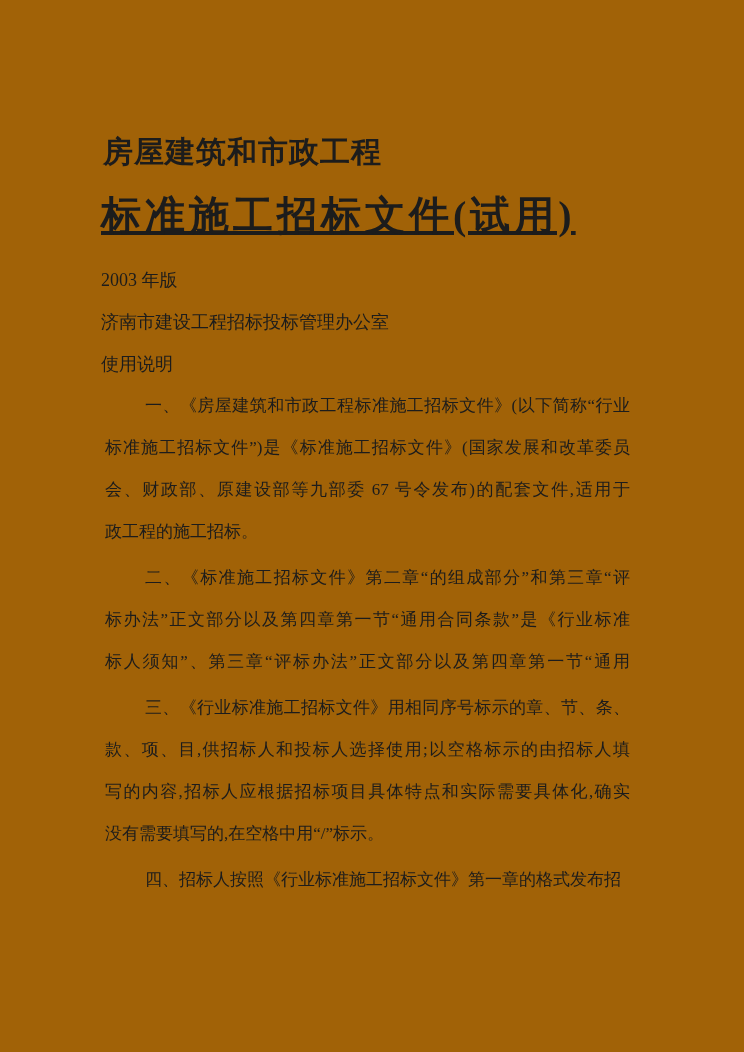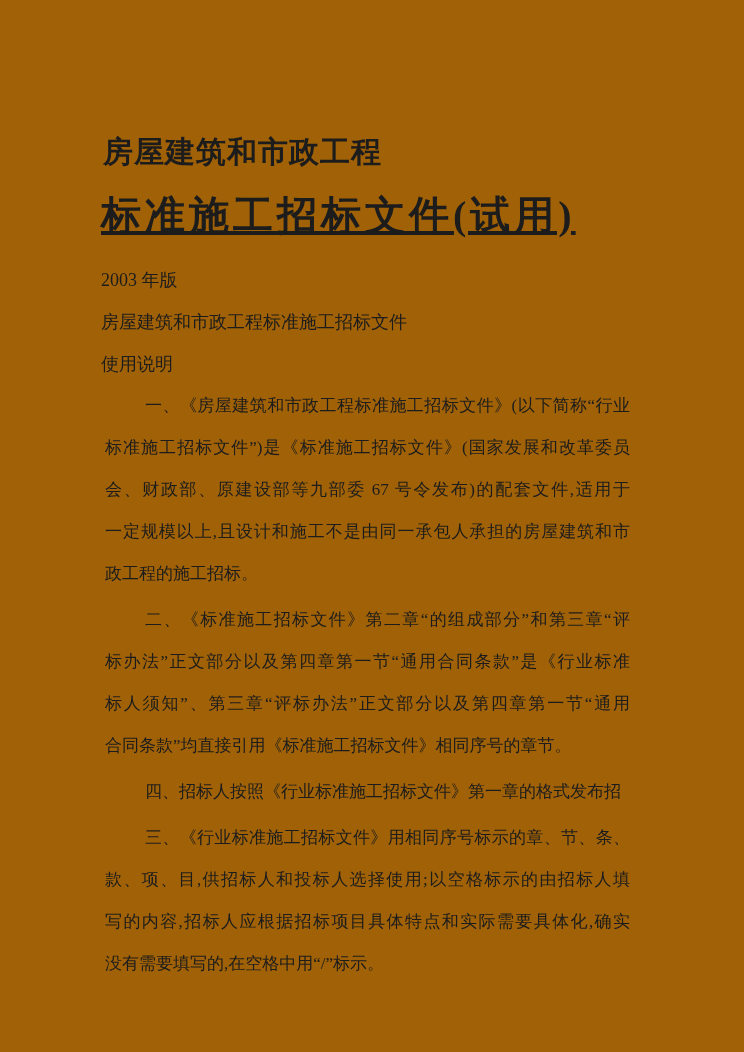--- a/index.html
+++ b/index.html
@@ -78,46 +78,44 @@
 <body>
 
 <div class="page">
 
   <h1 class="title1">房屋建筑和市政工程</h1>
 
   <h2 class="title2">标准施工招标文件(试用)</h2>
 
   <div class="meta">
     <div class="meta-line">2003 年版</div>
-    <div class="meta-line">房屋建筑和市政工程标准施工招标文件</div>
+    <div class="meta-line">济南市建设工程招标投标管理办公室</div>
     <div class="meta-line">使用说明</div>
   </div>
 
   <div class="doc-body">
 
     <div class="para">
       <div class="line full indent">一、《房屋建筑和市政工程标准施工招标文件》(以下简称“行业</div>
       <div class="line full">标准施工招标文件”)是《标准施工招标文件》(国家发展和改革委员</div>
       <div class="line full">会、财政部、原建设部等九部委 67 号令发布)的配套文件,适用于</div>
-      <div class="line full">一定规模以上,且设计和施工不是由同一承包人承担的房屋建筑和市</div>
       <div class="line lastline">政工程的施工招标。</div>
     </div>
 
     <div class="para">
       <div class="line full indent">二、《标准施工招标文件》第二章“的组成部分”和第三章“评</div>
       <div class="line full">标办法”正文部分以及第四章第一节“通用合同条款”是《行业标准</div>
       <div class="line full">标人须知”、第三章“评标办法”正文部分以及第四章第一节“通用</div>
-      <div class="line lastline">合同条款”均直接引用《标准施工招标文件》相同序号的章节。</div>
-    </div>
-
-    <div class="para">
-      <div class="line lastline indent">四、招标人按照《行业标准施工招标文件》第一章的格式发布招</div>
     </div>
 
     <div class="para">
       <div class="line full indent">三、《行业标准施工招标文件》用相同序号标示的章、节、条、</div>
       <div class="line full">款、项、目,供招标人和投标人选择使用;以空格标示的由招标人填</div>
       <div class="line full">写的内容,招标人应根据招标项目具体特点和实际需要具体化,确实</div>
       <div class="line lastline">没有需要填写的,在空格中用“/”标示。</div>
     </div>
 
+    <div class="para">
+      <div class="line lastline indent">四、招标人按照《行业标准施工招标文件》第一章的格式发布招</div>
+    </div>
+
   </div>
 </div>
 
 </body></html>

